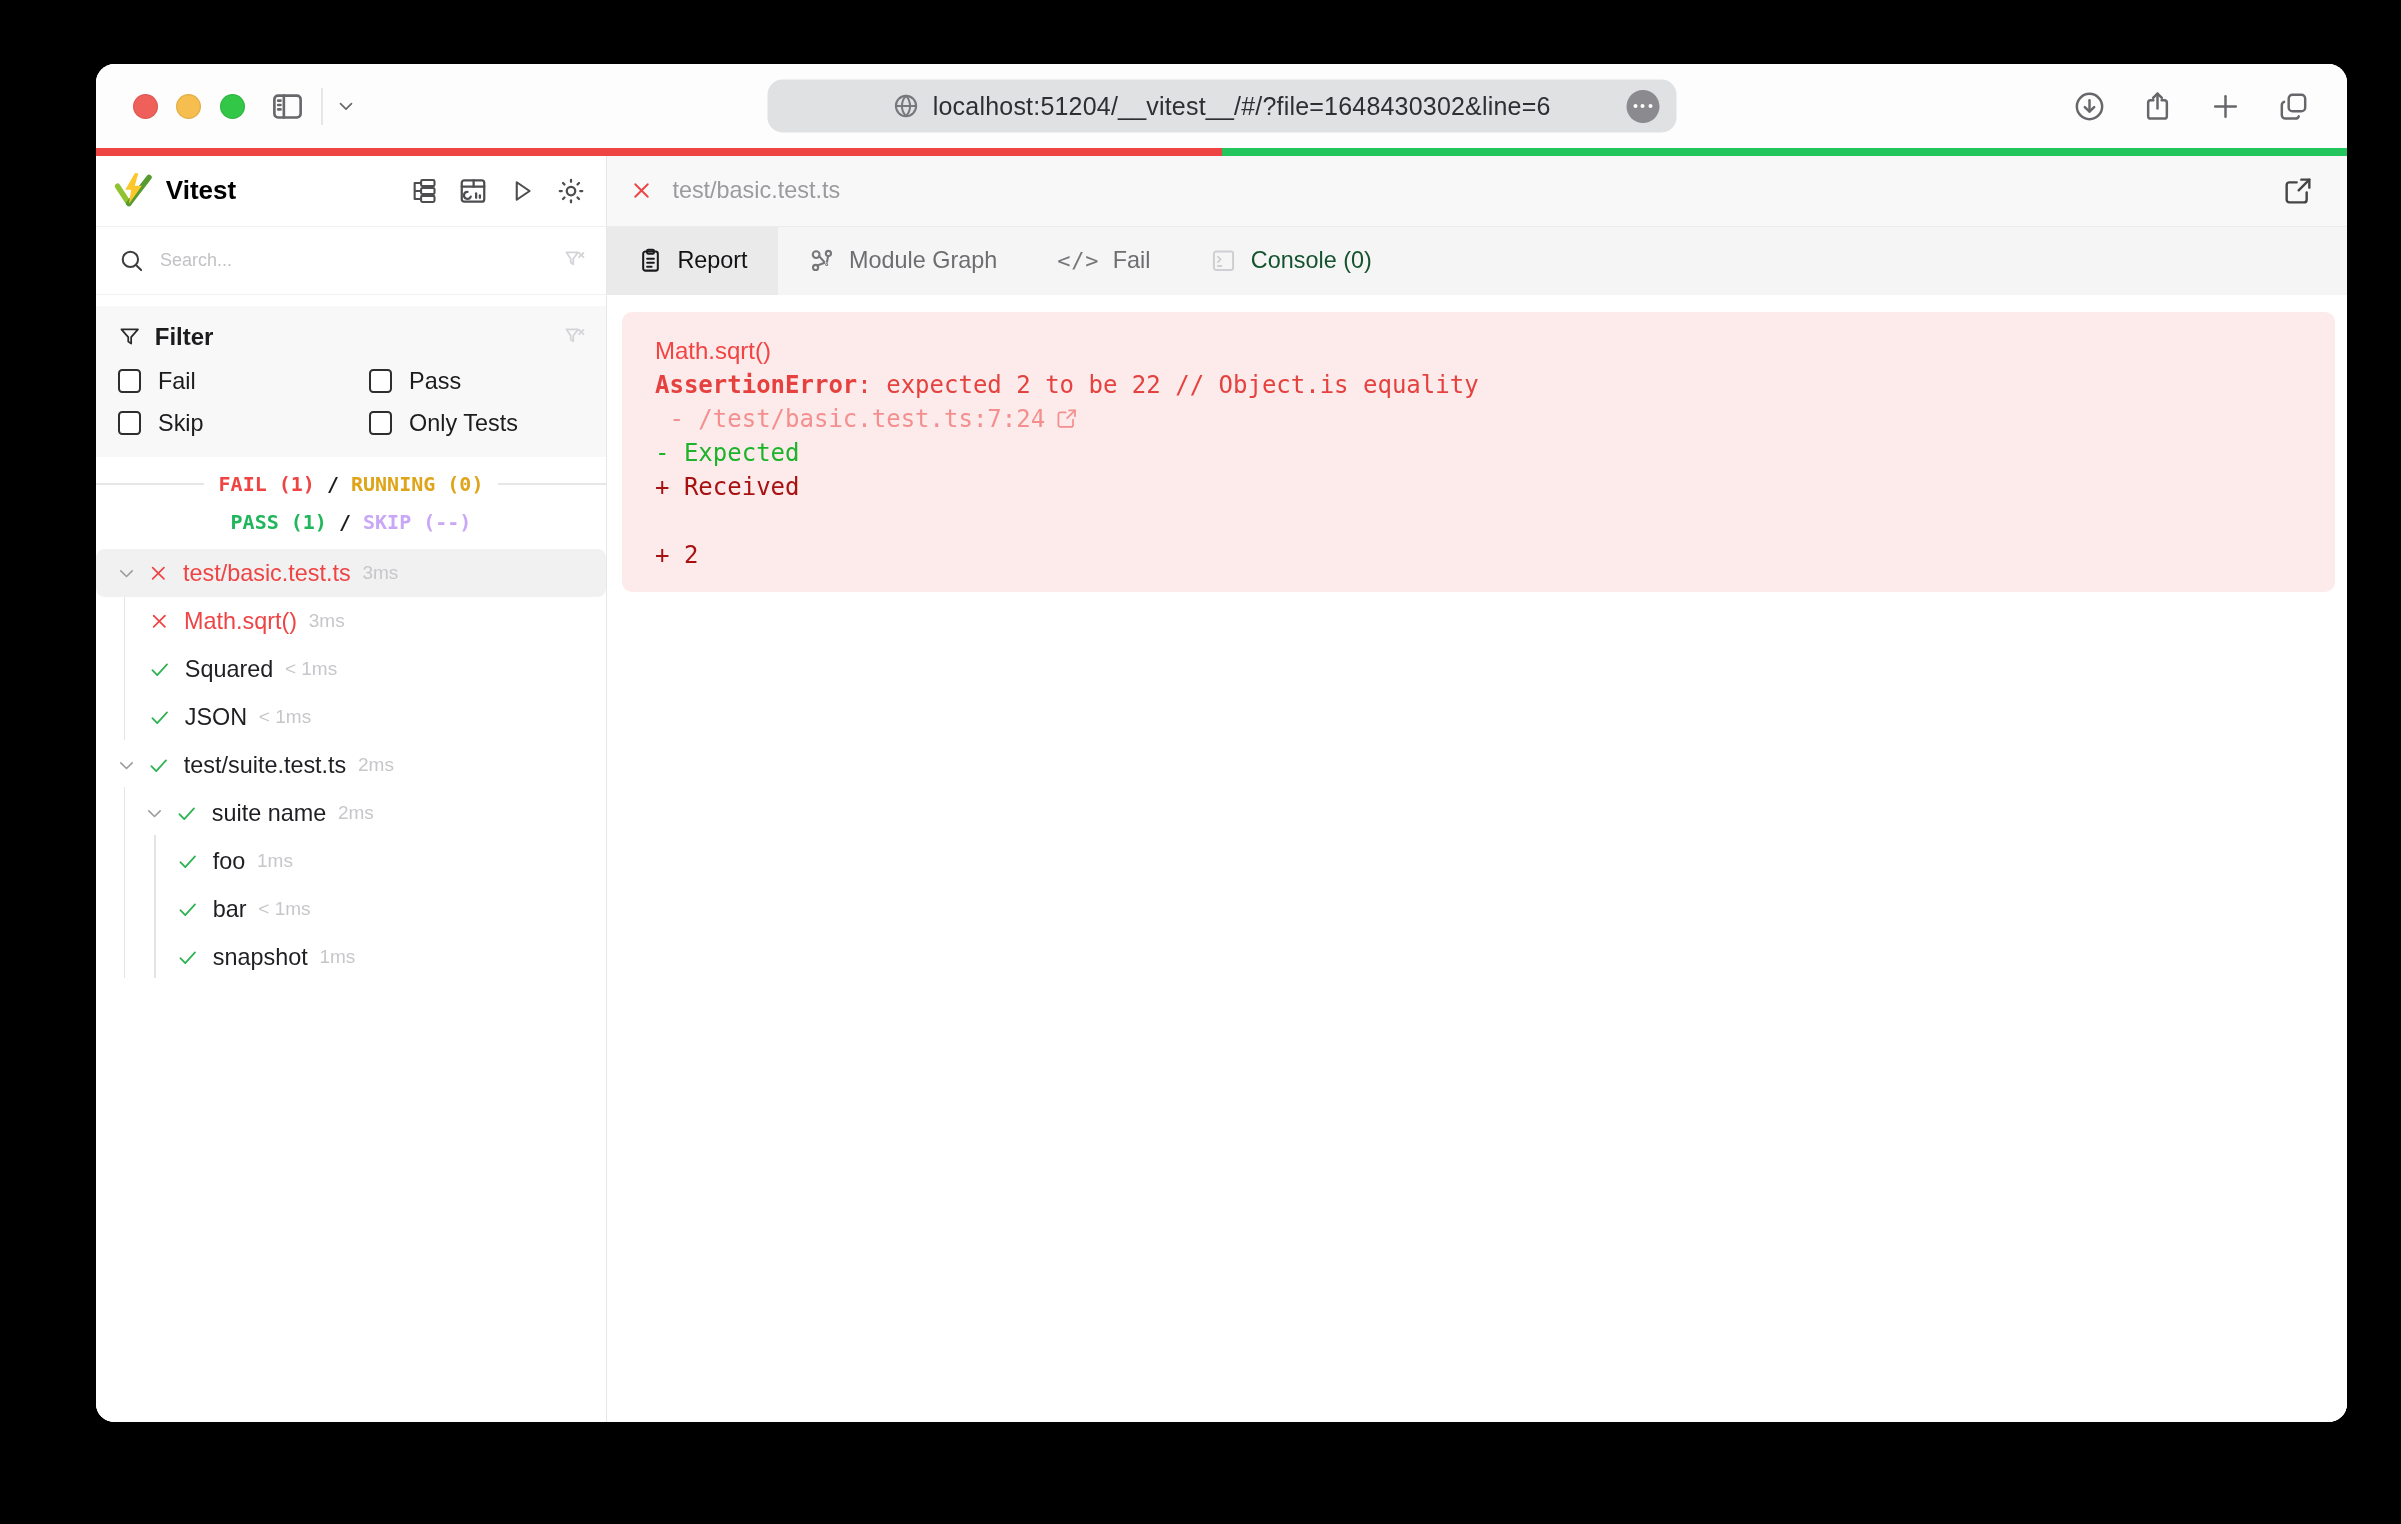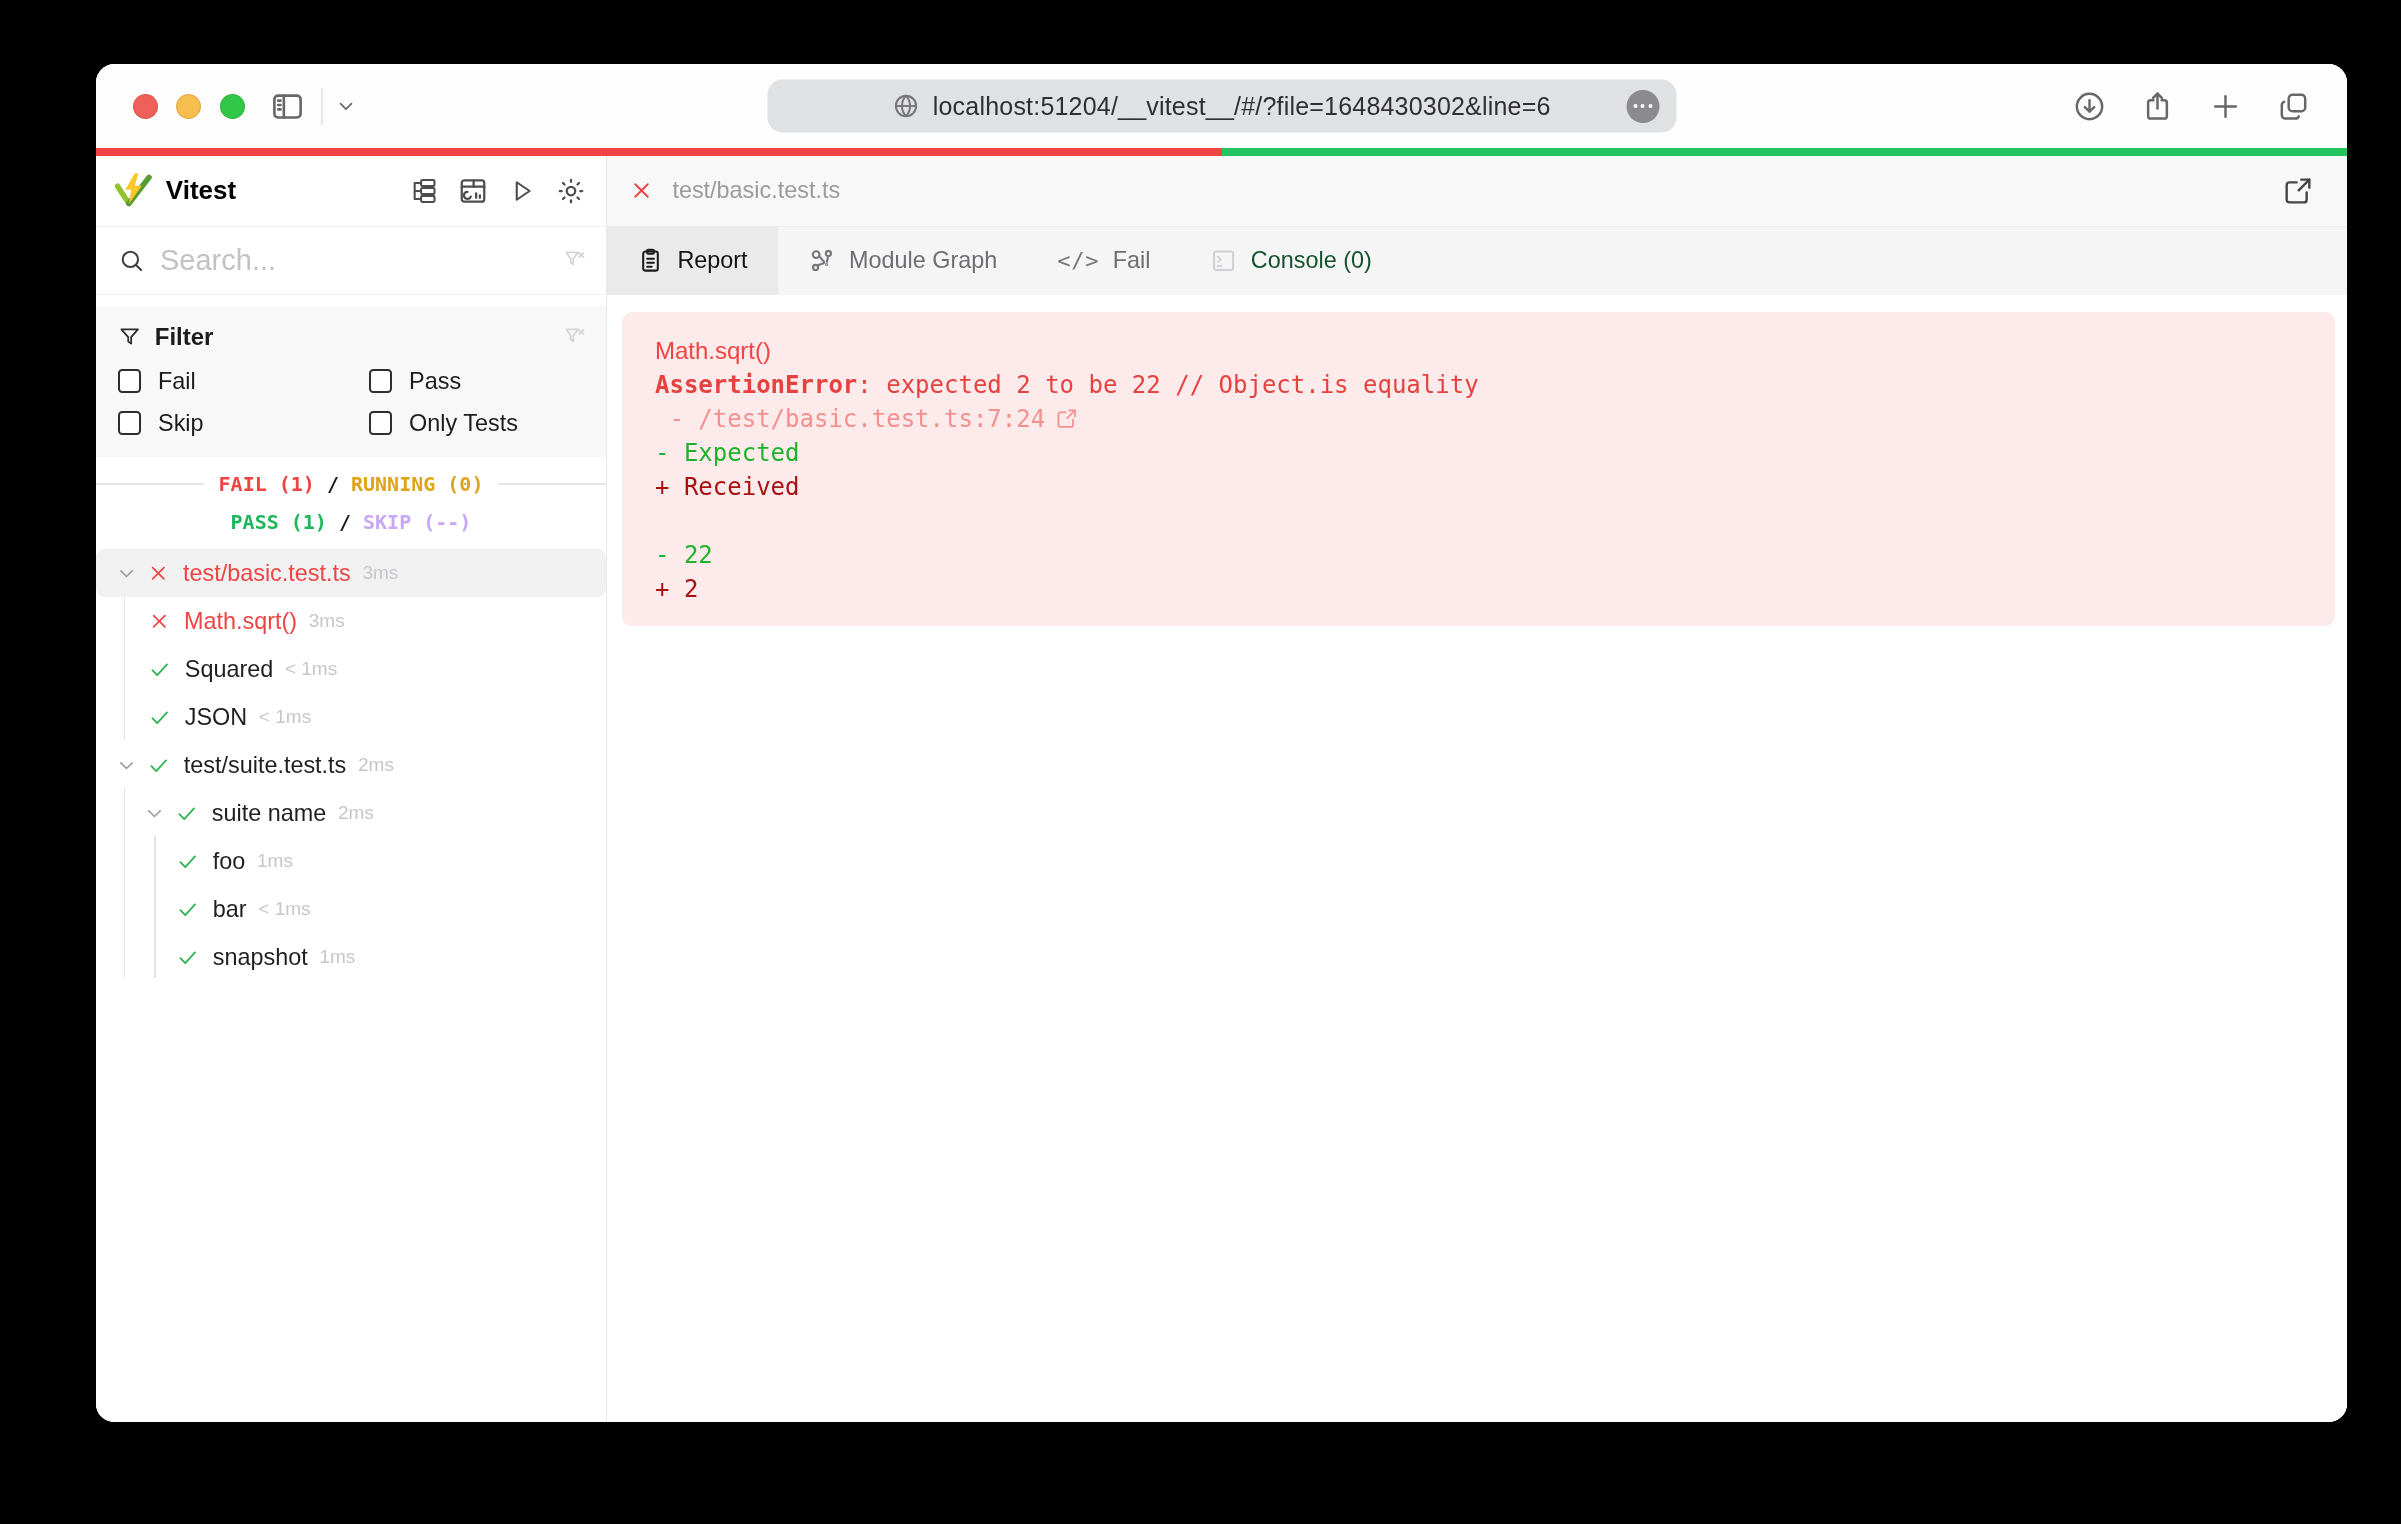--- a/index.html
+++ b/index.html
@@ -46,21 +46,21 @@
   
   .brand-row { height:71px; flex:none; display:flex; align-items:center; padding:0 20px 0 18.4px;
                border-bottom:1.7px solid #f1f1f1; }
   .brand-title { font-size:26px; font-weight:600; color:#000000; margin-left:13.4px; }
   .brand-actions { margin-left:auto; display:flex; align-items:center; gap:20px; color:#4d4d50; }
   .brand-actions .act { display:inline-flex; }
 
   
   .search-row { height:68px; flex:none; display:flex; align-items:center; padding:0 20px 0 22px;
                 border-bottom:1.7px solid #f1f1f1; gap:15px; }
-  .search-row input { flex:1; border:none; outline:none; font-size:29px; color:#333;
+  .search-row input { flex:1; border:none; outline:none; font-size:18px; color:#333;
                       font-family:"Liberation Sans", sans-serif; background:transparent; }
   .search-row input::placeholder { color:#c2c2c6; }
   .muted-icon { color:#d4d4d8; }
   .search-glyph { color:#3d3d40; }
 
   
   .filter-block { margin-top:11.7px; background:#f8f8f8; padding:11.7px 20px 20px 22px; flex:none; }
   .filter-head { display:flex; align-items:center; height:38px; gap:13.4px; color:#2a2a2d; }
   .filter-title { font-size:24px; font-weight:700; color:#1c1c1f; }
   .filter-head .muted-icon { margin-left:auto; }
@@ -481,21 +481,20 @@
           <div class="err-line err-msg"><b>AssertionError</b><span>: expected 2 to be 22 // Object.is equality</span></div>
           <div class="err-line err-stack"><span> - /test/basic.test.ts:7:24</span><span class="ext"><svg width="23.4" height="23.4" viewBox="0 0 24 24" fill="none" stroke="currentColor" stroke-width="1.8" stroke-linecap="round" stroke-linejoin="round">
                   <path d="M18.5 13 V18.5 a2 2 0 0 1 -2 2 H5.5 a2 2 0 0 1 -2 -2 V7.5 a2 2 0 0 1 2 -2 H11"></path>
                   <polyline points="14.5 3.5 20.5 3.5 20.5 9.5"></polyline>
                   <line x1="20.5" y1="3.5" x2="12.5" y2="11.5"></line>
                 </svg></span></div>
           <div>
               <div class="err-line diff-expected">- Expected</div>
               <div class="err-line diff-received">+ Received</div>
               <div class="err-line "> </div>
-              <div class="err-line diff-expected">- 22</div>
               <div class="err-line diff-received">+ 2</div>
             </div>
         </div>
       </div>
     </div>
   </div>
 </div>
 
 
 </body></html>

